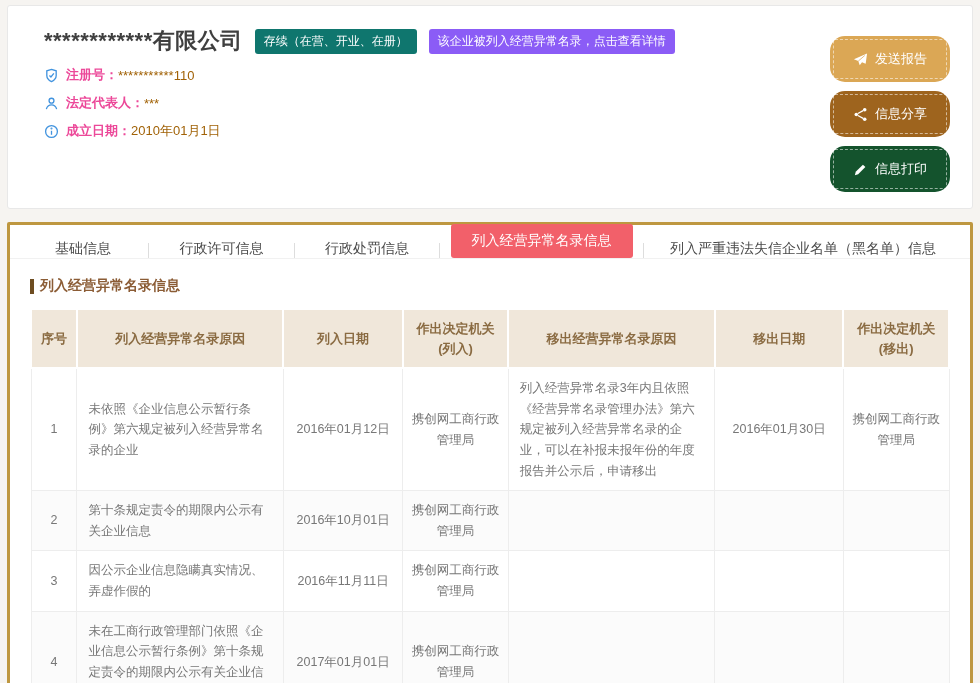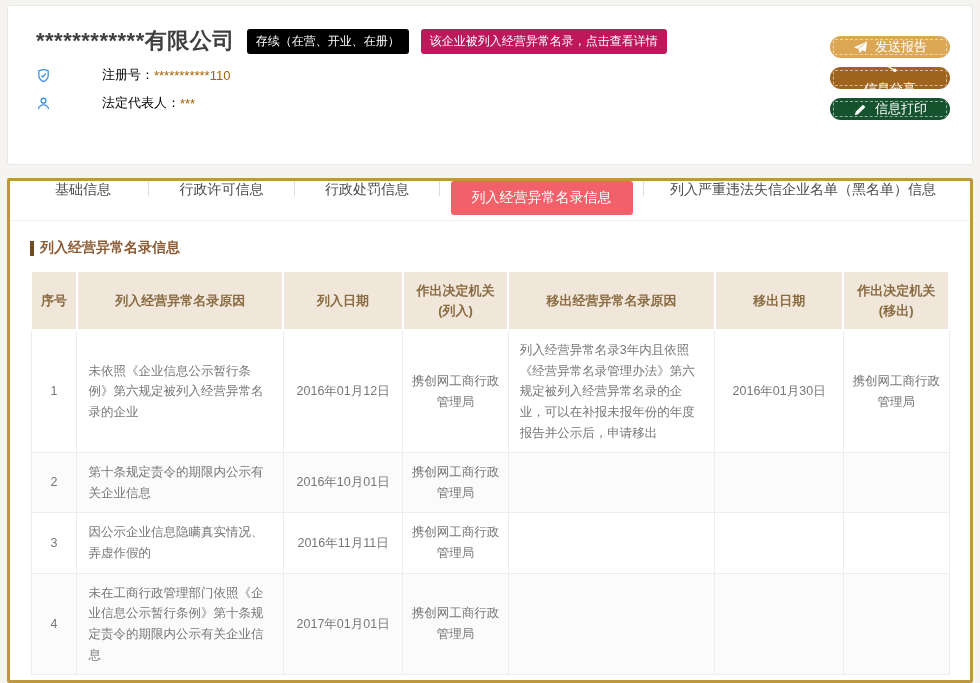--- a/index.html
+++ b/index.html
@@ -2,45 +2,45 @@
 <html><head>
 <meta charset="utf-8">
 <style>
   * { margin:0; padding:0; box-sizing:border-box; }
   html,body { background:#F6F4F1; }
   body { font-family:"Liberation Sans","DejaVu Sans",sans-serif; width:980px; }
   .page { width:980px; min-height:683px; padding:5px 7px 0 7px; display:flex; flex-direction:column; }
 
   
   .header-card { background:#fff; border:1px solid #E8E8E8; border-radius:3px;
-    padding:20px 22px 16px 28px; display:flex; justify-content:space-between; min-height:160px; }
+    padding:20px 22px 16px 36px; display:flex; justify-content:space-between; min-height:160px; }
   .title-row { display:flex; align-items:center; gap:12px; }
   .company-name { font-size:22px; font-weight:bold; color:#3F3F3F; letter-spacing:.5px; }
   .badge { display:inline-block; font-size:12px; color:#fff; padding:4px 9px; border-radius:3px; white-space:nowrap; }
-  .badge-blue { background:#000000; }
-  .badge-red  { background:#be185d; cursor:pointer; }
+  .badge-blue { background:#0f766e; }
+  .badge-red  { background:#8b5cf6; cursor:pointer; }
   .info-row { display:flex; align-items:center; margin-top:10px; font-size:13px; }
   .i-icon { width:15px; height:15px; margin-right:7px; display:inline-flex; }
   .i-icon svg { width:15px; height:15px; }
-  .i-label { font-weight:normal; color:#000000;margin-left:44px; }
+  .i-label { font-weight:bold; color:#ec4899; }
   .i-value { color:#a16207; }
 
   .header-actions { display:flex; flex-direction:column; gap:9px; padding-top:10px; }
-  .act { position:relative; width:120px; height:22px; border:none; border-radius:15px; color:#fff;
+  .act { position:relative; width:120px; height:46px; border:none; border-radius:15px; color:#fff;
     font-size:13px; display:flex; align-items:center; justify-content:center; gap:7px; cursor:pointer;
     font-family:inherit; }
   .act::after { content:""; position:absolute; inset:3px; border:1px dashed rgba(255,255,255,.55); border-radius:2px; pointer-events:none; }
   .act-send  { background:#DBA755; }
-  .act-share { background:#9E641E;flex-direction:column; }
+  .act-share { background:#9E641E; }
   .act-print { background:#14532d; }
   .a-icon { display:inline-flex; } .a-icon svg { width:15px; height:15px; }
 
   
   .panel { margin-top:13px; background:#fff; border:3px solid #BE9740; border-radius:2px; flex:1; }
-  .tabbar { height:40px; display:flex; align-items:flex-start; padding:0 8px; border-bottom:1px solid #F1F1F1; }
+  .tabbar { height:34px; display:flex; align-items:flex-end; padding:0 8px; border-bottom:1px solid #F1F1F1; }
   .tab { text-align:center; font-size:14px; color:#4A4A4A; cursor:pointer; white-space:nowrap; }
   .t0{flex:1.35;} .t1{flex:1.5;} .t2{flex:1.5;} .t3{flex:2.1;} .t4{flex:3.3;}
   .tab-pill { display:inline-block; background:#F2606A; color:#fff; padding:8px 21px; border-radius:3px; font-size:14px; }
   .tab-sep { width:1px; height:15px; background:#DDD; }
 
   .content { padding:18px 20px 0 20px; }
   .section-title { display:flex; align-items:center; gap:6px; font-size:14px; font-weight:bold; color:#8B5C35; }
   .section-title .bar { width:4px; height:15px; background:#6E4D21; }
 
   table { width:100%; border-collapse:collapse; margin-top:13px; table-layout:fixed; }
@@ -80,20 +80,31 @@
           <svg viewBox="0 0 16 16" fill="none" stroke="#4193DE" stroke-width="1.4">
               <circle cx="8" cy="5" r="2.6"></circle>
               <path d="M2.5 14c.8-3 3-4.5 5.5-4.5s4.7 1.5 5.5 4.5"></path>
             </svg>
         </span>
         <span class="i-label">法定代表人：</span>
         <span class="i-value">***</span>
       </div>
 
 
+      <div class="info-row">
+        <span class="i-icon">
+          <svg viewBox="0 0 16 16" fill="none" stroke="#4193DE" stroke-width="1.4">
+              <circle cx="8" cy="8" r="6.3"></circle>
+              <line x1="8" y1="7.2" x2="8" y2="11.5"></line>
+              <circle cx="8" cy="4.7" r=".4" fill="#4193DE"></circle>
+            </svg>
+        </span>
+        <span class="i-label">成立日期：</span>
+        <span class="i-value">2010年01月1日</span>
+      </div>
     </div>
 
     <div class="header-actions">
       <button class="act act-send">
         <span class="a-icon">
           <svg viewBox="0 0 16 16">
               <path d="M15 1.5L1 7.8l4.6 1.9L7.2 14l2.4-3.1 3.9 1.6z" fill="#fff"></path>
               <path d="M5.6 9.7l7-6" stroke="#DBA755" stroke-width=".8"></path>
             </svg>
         </span>

